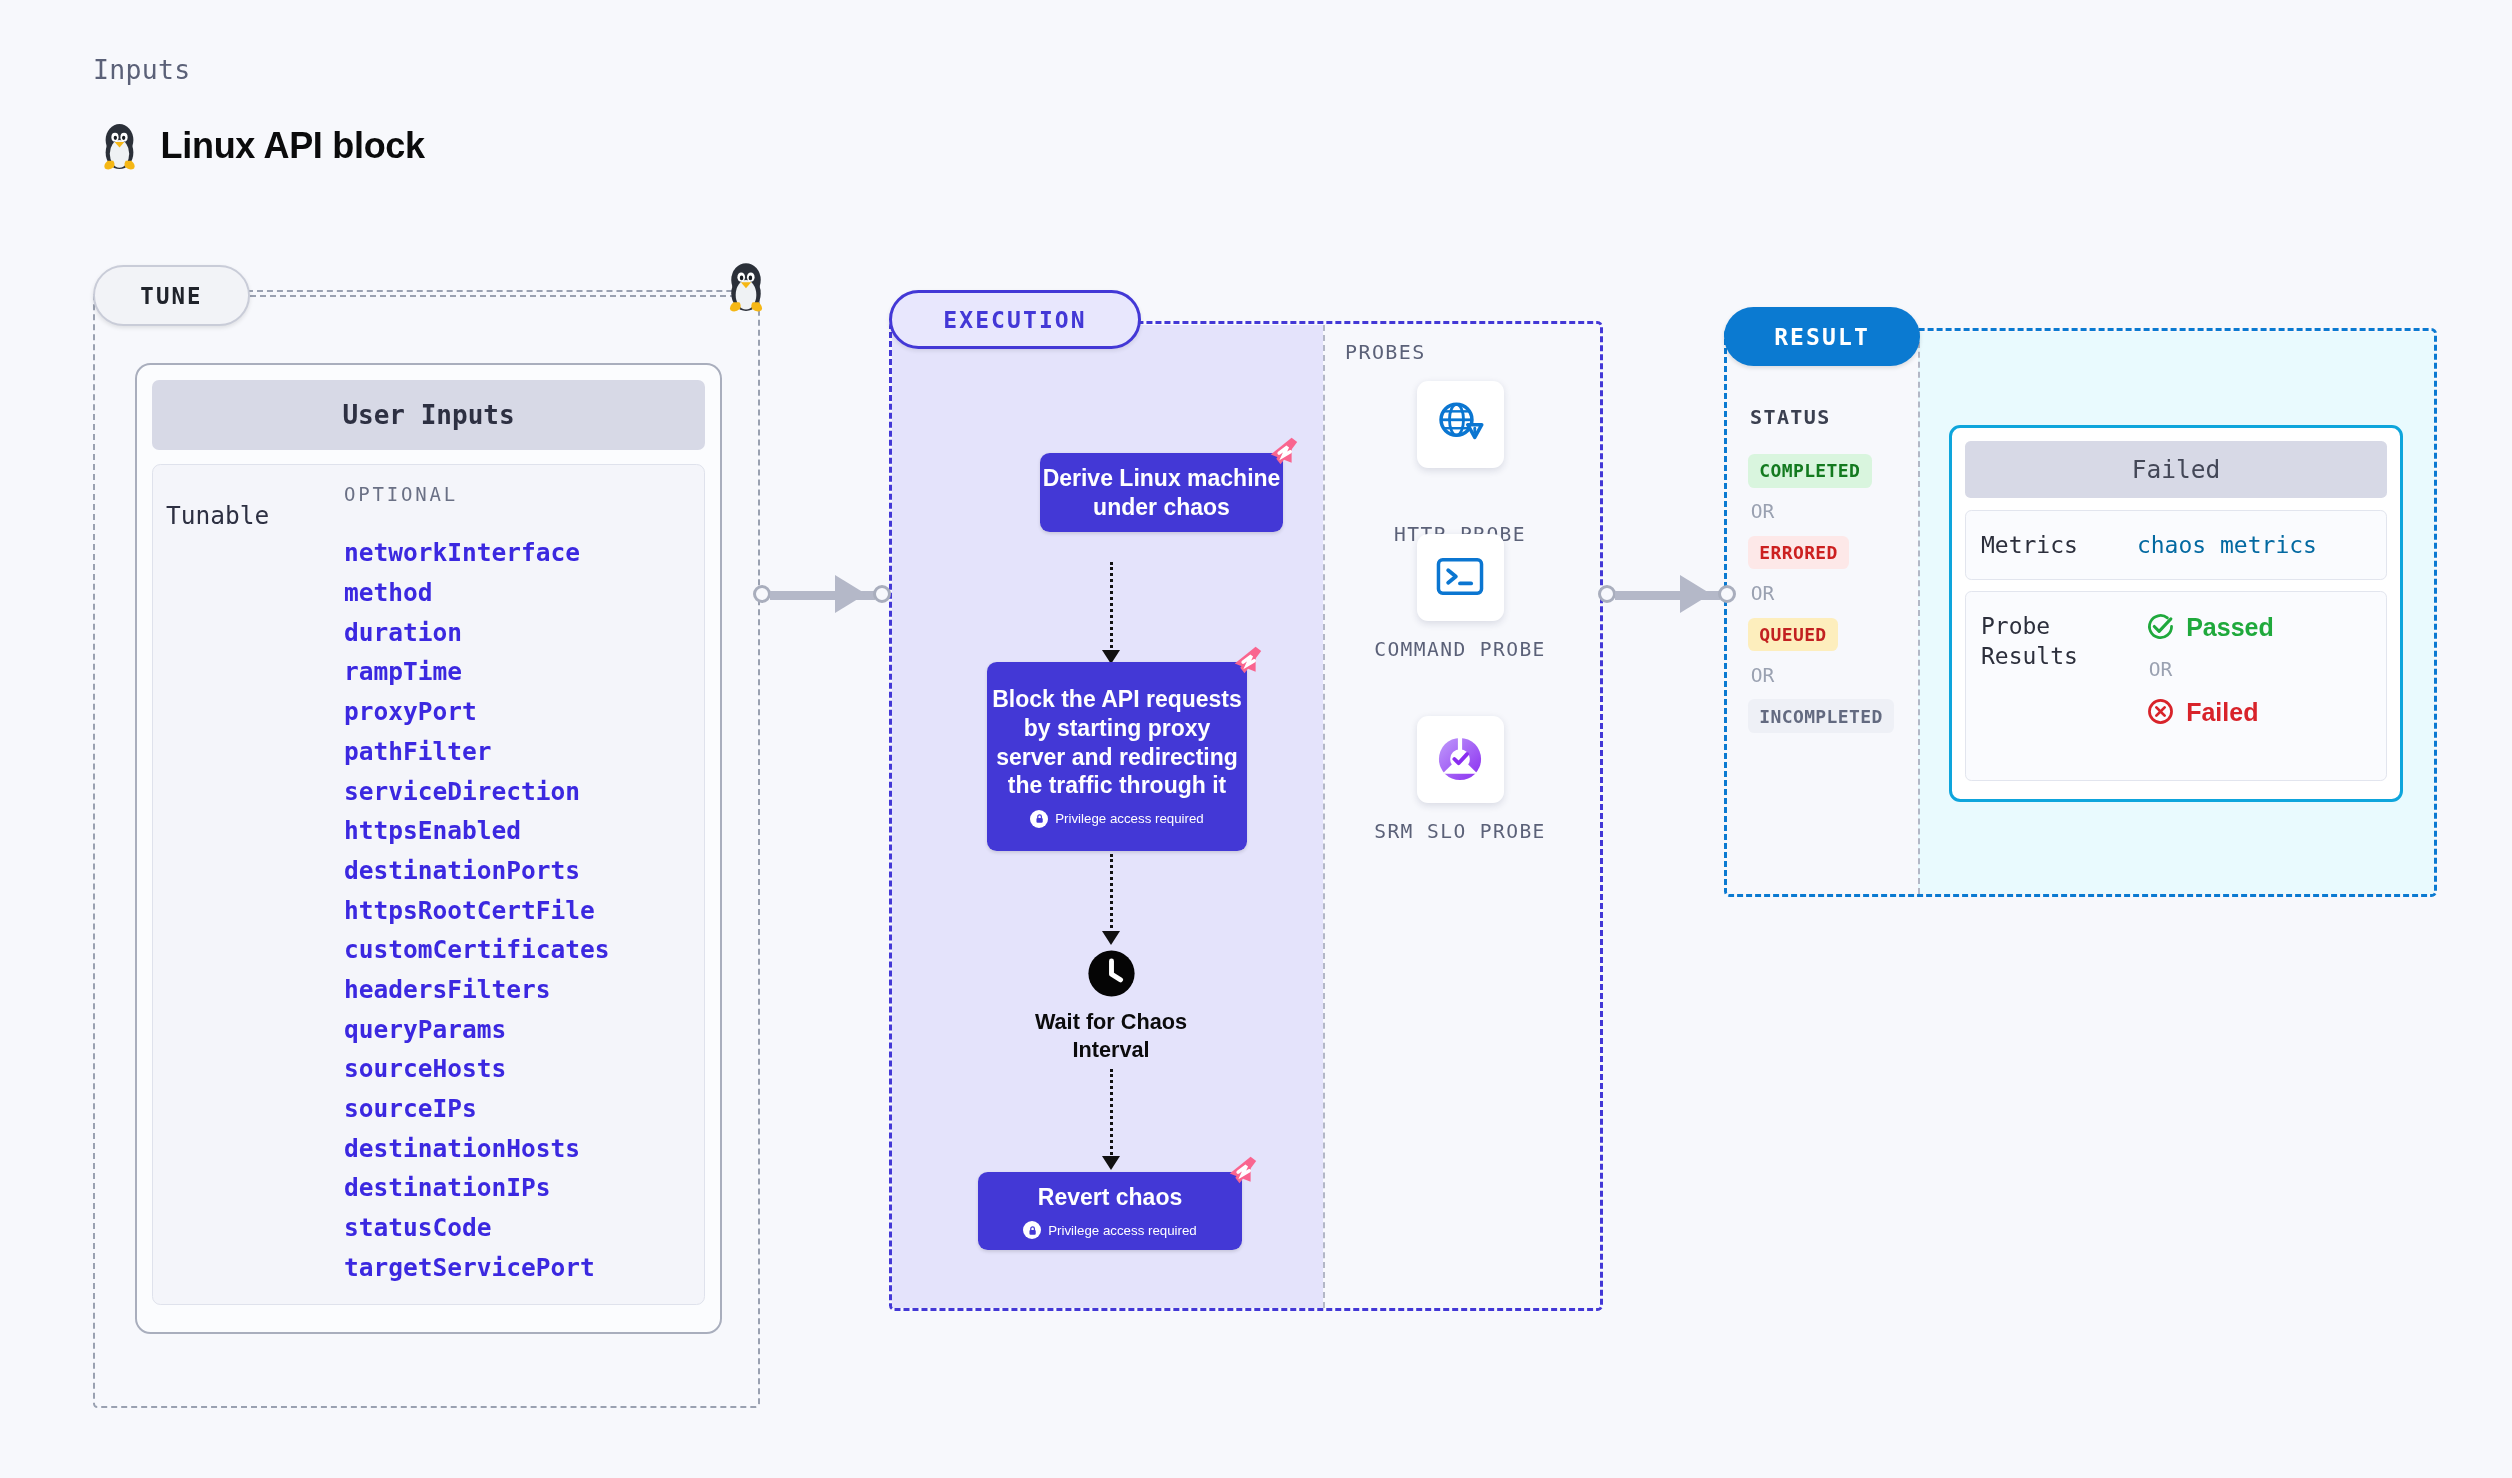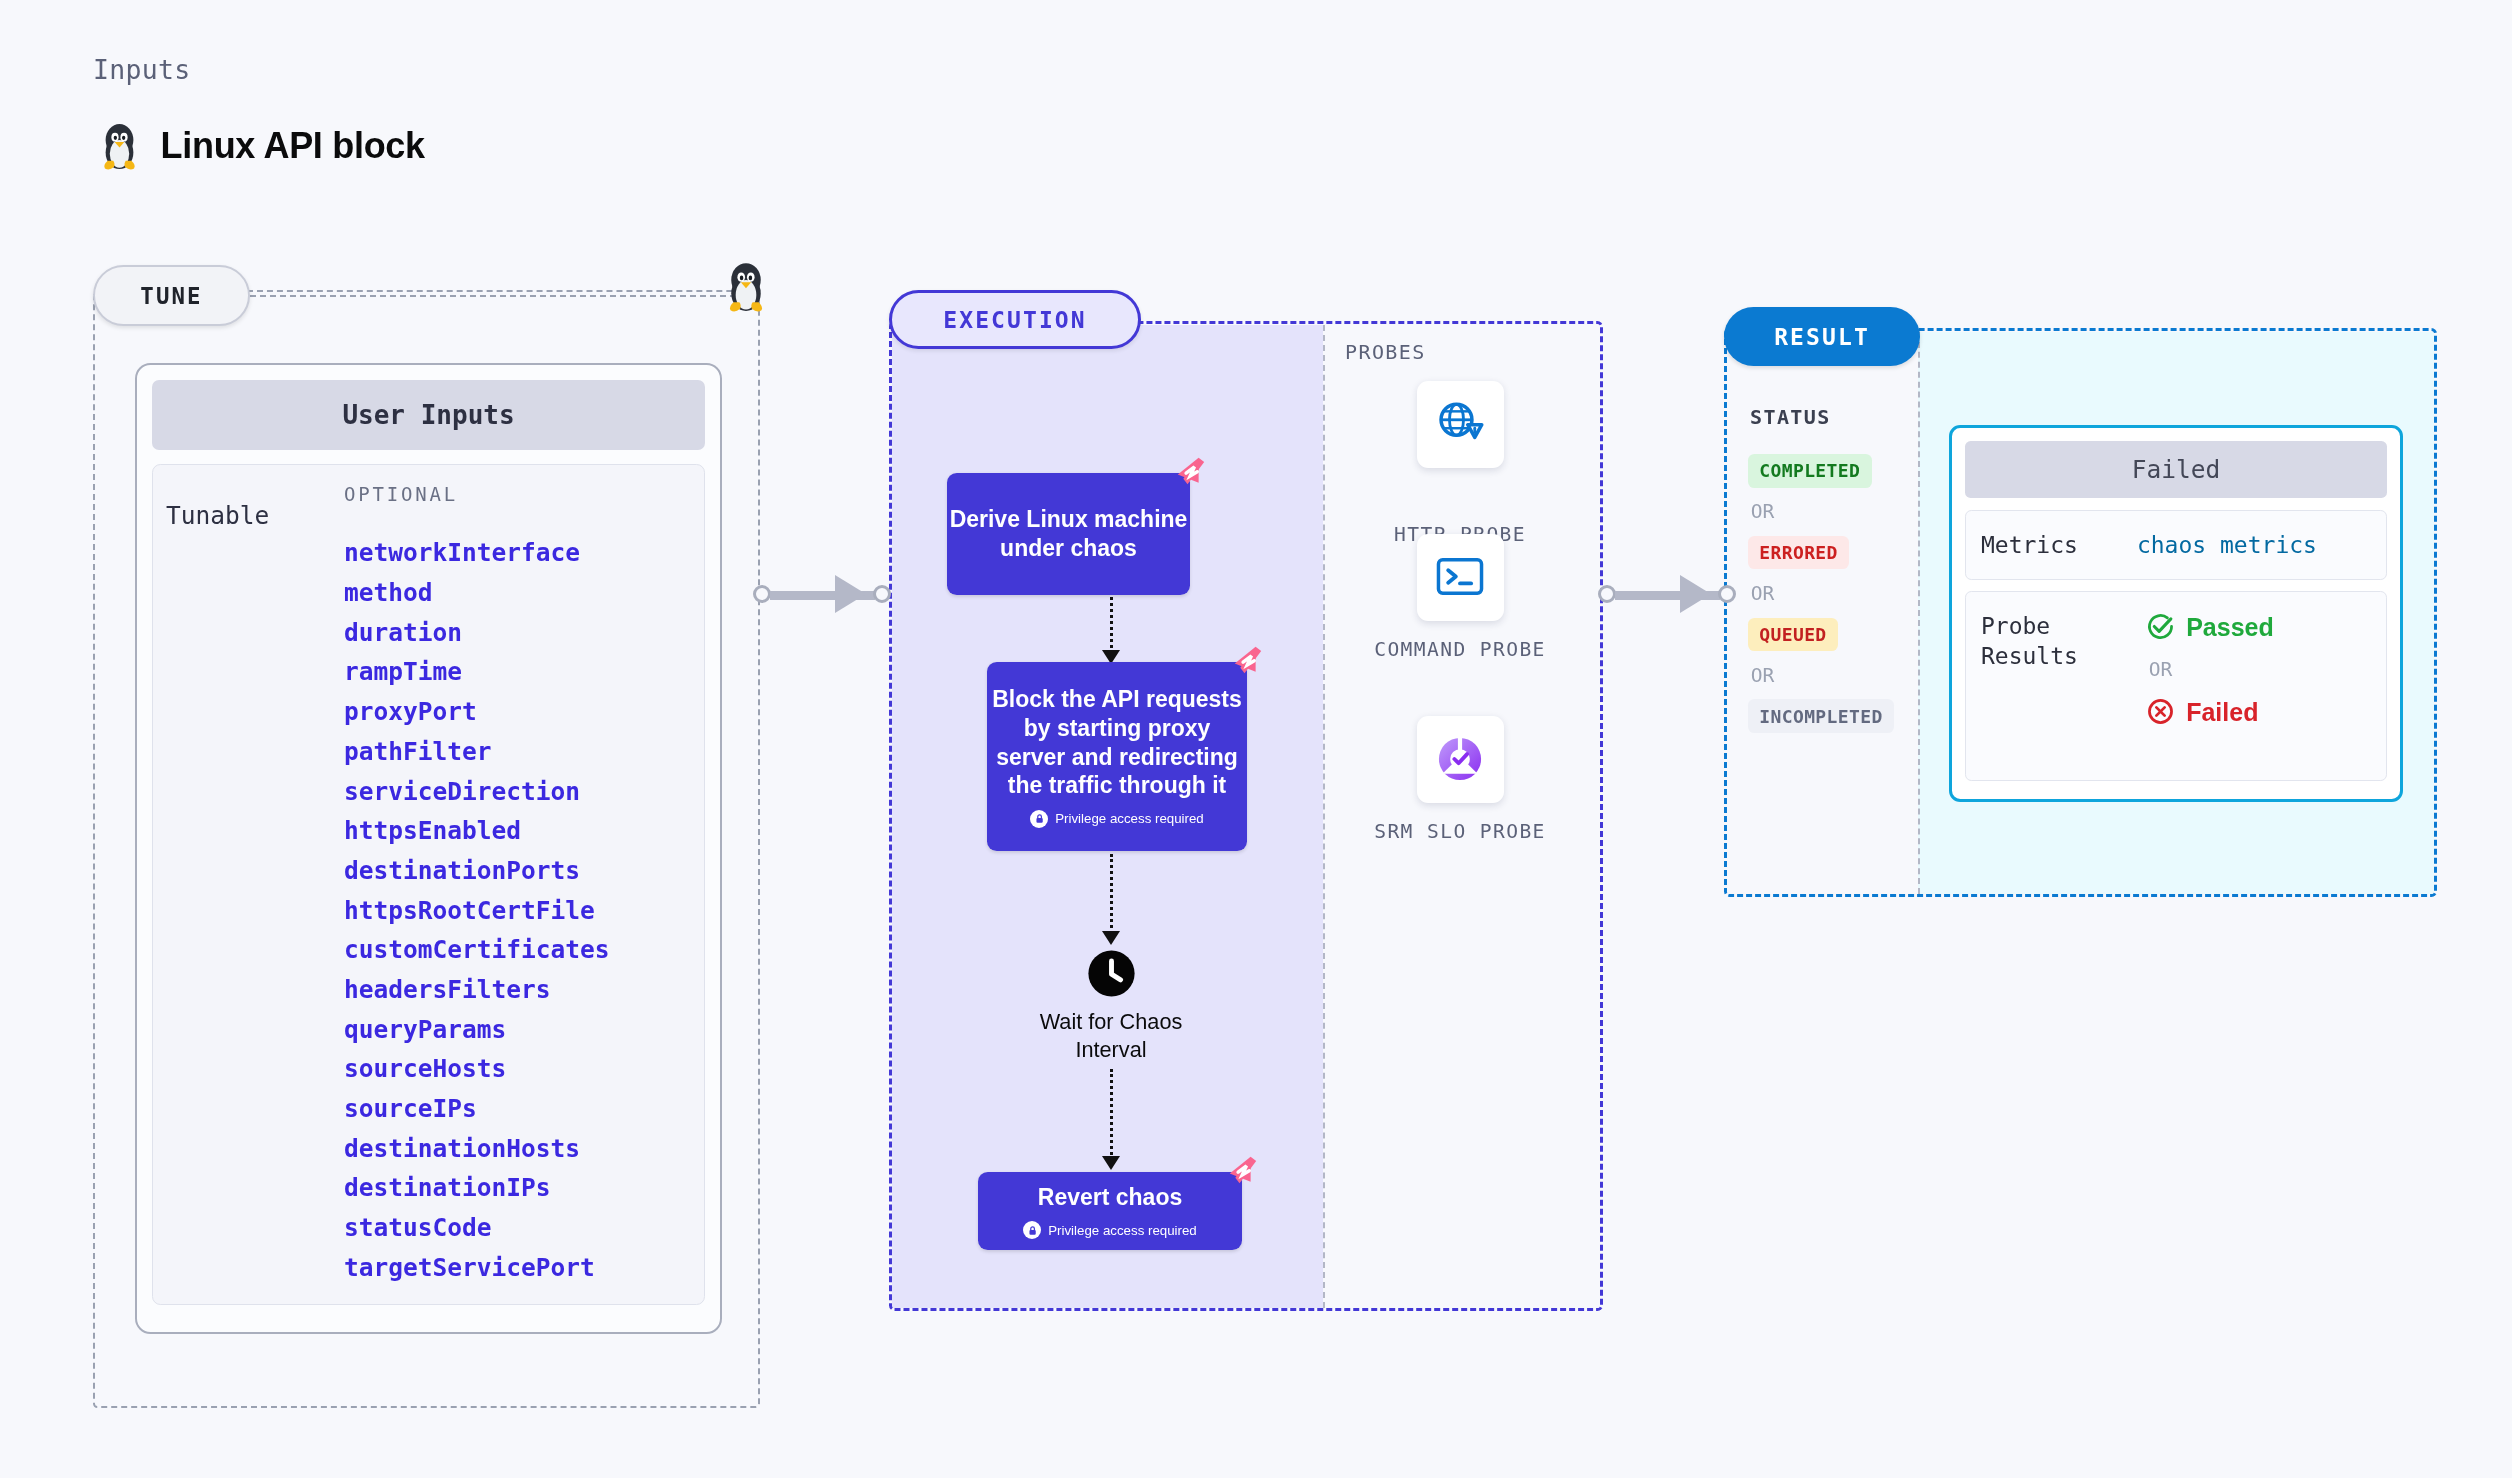--- a/index.html
+++ b/index.html
@@ -179,21 +179,21 @@
     border-left: 9.8px solid transparent;
     border-right: 9.8px solid transparent;
     border-top: 14px solid #111;
   }
 
   .clock-wrap {
     position: absolute; z-index: 5;
     display: flex; flex-direction: column; align-items: center;
   }
   .clock-caption {
-    margin-top: 8.4px; font-size: 21.7px; font-weight: normal;
+    margin-top: 8.4px; font-size: 21.7px; font-weight: bold;
     color: #0b0b0c; text-align: center; line-height: 1.25;
   }
 
   
   .probes-label {
     position: absolute; left: 1345px; top: 340px;
     font-family: "DejaVu Sans Mono", monospace;
     font-size: 20px; color: #5b6178; letter-spacing: 1.4px;
   }
   .probe {
@@ -379,21 +379,21 @@
     <div class="bar" style="left:17px; width:105px;"></div>
     <div class="head" style="left:82px;"></div>
     <div class="ring" style="left:120px;"></div>
   </div>
 
   <div class="exec-fill"></div>
   <div class="exec-dash"></div>
   <div class="probes-split"></div>
   <div class="sec-pill exec-pill">EXECUTION</div>
 
-  <div class="node" style="left:947px; top:453px; width:243px; height:122px;margin-top:20px;">
+  <div class="node" style="left:1040px; top:453px; width:243px; height:79px;">
     <div class="ntxt">Derive Linux machine under chaos</div>
     <span class="badge-flag">
       <svg width="39" height="39" viewBox="0 0 56 56">
         <path d="M14 28 L44 4 L44 40 Z" fill="#f9658f"></path>
         <path d="M44 4 L52 10 L28 42 L22 34 Z" fill="#f9658f"></path>
         <path d="M26 26 L38 17 L32 30 L42 24" stroke="#fff" stroke-width="5" fill="none" stroke-linecap="round"></path>
       </svg>
     </span>
   </div>
 

